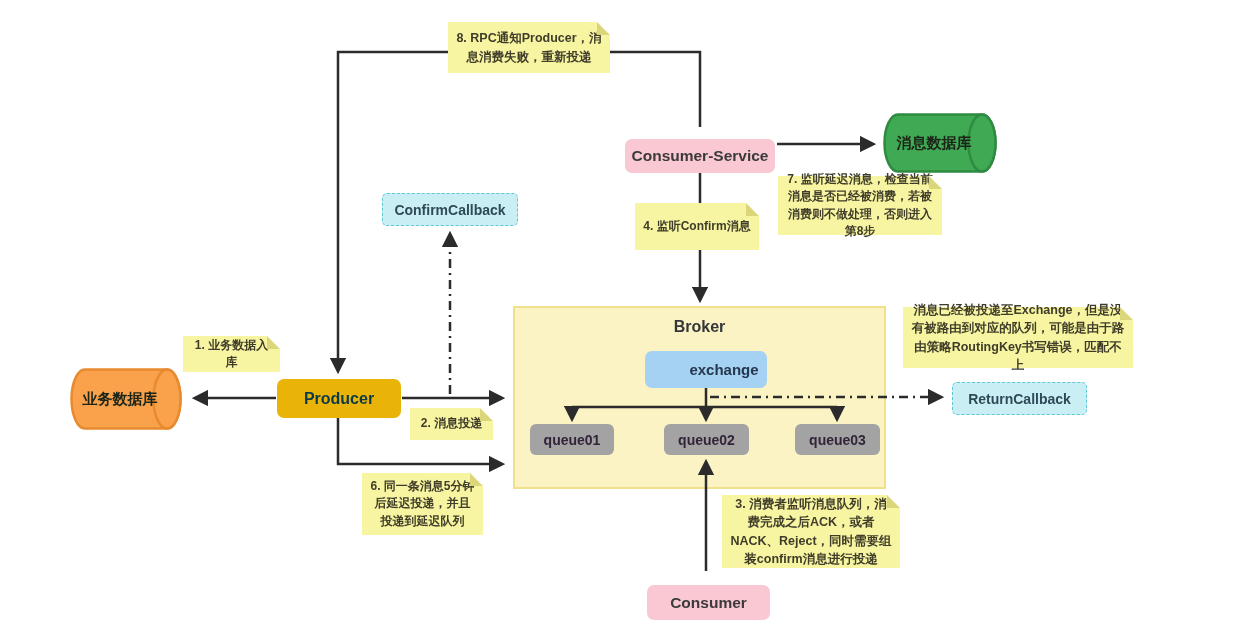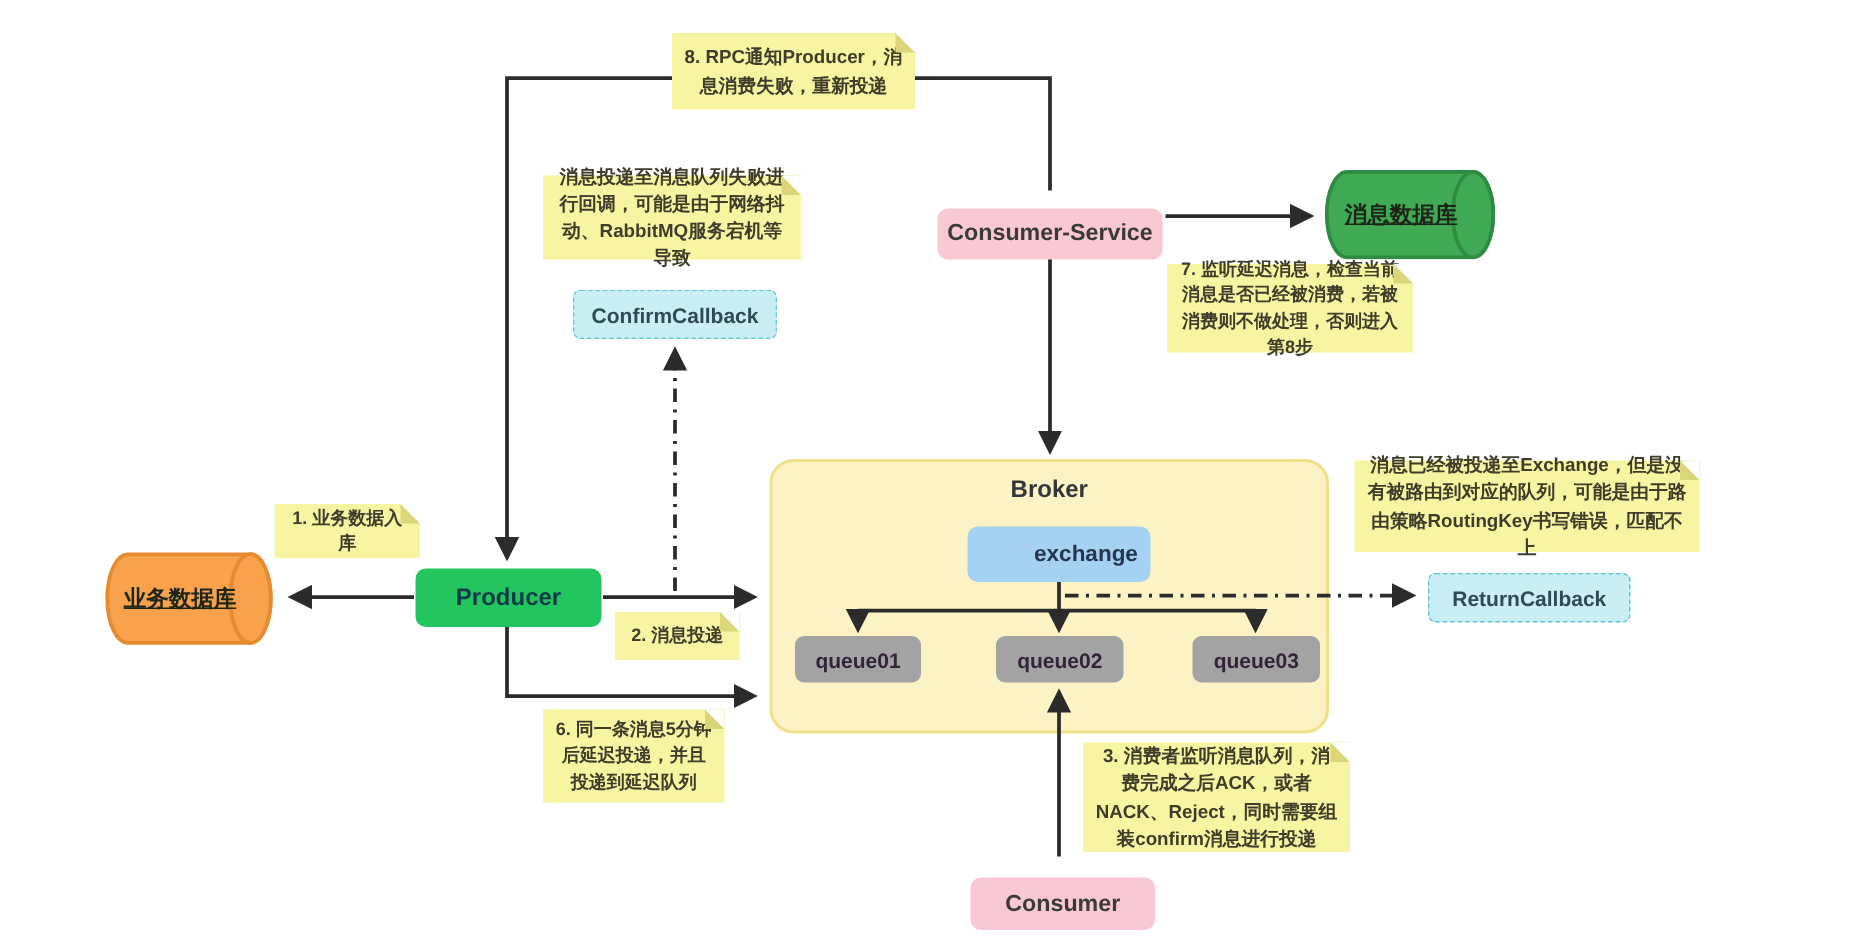--- a/index.html
+++ b/index.html
@@ -1,41 +1,41 @@
 <!DOCTYPE html>
 <html><head>
 <meta charset="utf-8">
 <style>
   html,body{margin:0;padding:0;background:#ffffff;}
   body{font-family:"Liberation Sans","DejaVu Sans",sans-serif;}
   #canvas{position:relative;width:1242px;height:632px;background:#ffffff;overflow:hidden;}
 
   
   .broker-panel{position:absolute;left:513px;top:306px;width:373px;height:183px;
-    background:#FBF3C4;border:2px solid #EFE089;border-radius:16px;box-sizing:border-box;z-index:1;}
+    background:#FBF3C4;border:2px solid #EFE089;border-radius:0;box-sizing:border-box;z-index:1;}
   .broker-title{position:absolute;left:0;top:10px;width:100%;text-align:center;
     font-size:16px;font-weight:600;color:#33363b;}
   #arrow-layer{position:absolute;left:0;top:0;width:1242px;height:632px;z-index:2;pointer-events:none;}
 
   
   .box{position:absolute;display:flex;align-items:center;justify-content:center;
     border-radius:7px;box-sizing:border-box;z-index:3;white-space:nowrap;}
-  .producer{background:#22c55e;color:#0A3B47;font-size:16px;font-weight:600;}
+  .producer{background:#eab308;color:#0A3B47;font-size:16px;font-weight:600;}
   .pinkbox{background:#F9C8D3;color:#3A3A3A;font-size:15.5px;font-weight:600;margin-top:12px;}
   .bluebox{background:#A5D1F2;color:#25374F;font-size:15px;font-weight:600;padding-left:36px;}
   .queuebox{background:#a3a3a3;color:#33243A;font-size:14px;font-weight:600;border-radius:6px;}
   .callback{background:#C9EEF4;border:1.6px dashed #5FC6D4;color:#2E4A57;
     font-size:14px;font-weight:600;border-radius:5px;}
 
   
   .cyl{position:absolute;z-index:3;}
   .cyl svg{position:absolute;left:0;top:0;}
   .cyl-label{position:absolute;left:0;top:0;width:100%;height:100%;display:flex;
     align-items:center;justify-content:center;padding-right:12px;box-sizing:border-box;
-    font-size:15px;font-weight:700;color:#1d2518;text-decoration:underline;}
+    font-size:15px;font-weight:700;color:#1d2518;}
 
   
   .note{position:absolute;background:#F8F5A2;color:#3F3D2A;font-weight:600;
     font-size:12.5px;line-height:1.45;text-align:center;display:flex;align-items:center;
     justify-content:center;padding:16px 8px;box-sizing:border-box;z-index:4;}
   .note::before{content:"";position:absolute;top:0;right:0;width:0;height:0;
     border-style:solid;border-width:0 13px 13px 0;
     border-color:#ffffff #ffffff #DCD67A #DCD67A;}
 
   
@@ -105,22 +105,22 @@
 
   <div class="box queuebox" style="left:530px;top:424px;width:84px;height:31px">queue01</div>
   <div class="box queuebox" style="left:664px;top:424px;width:85px;height:31px">queue02</div>
   <div class="box queuebox" style="left:795px;top:424px;width:85px;height:31px">queue03</div>
 
   <div class="box pinkbox" style="left:647px;top:573px;width:123px;height:35px">Consumer</div>
 
   <div class="note" style="left:448px;top:22px;width:162px;height:51px">8. RPC通知Producer，消息消费失败，重新投递</div>
 
 
-  <div class="note" style="left:362px;top:117px;width:172px;height:56px">消息投递至消息队列失败进行回调，可能是由于网络抖动、RabbitMQ服务宕机等导致</div>
 
+  <div class="note" style="left:635px;top:203px;width:124px;height:47px;font-size:12px">4. 监听Confirm消息</div>
 
   <div class="note" style="left:778px;top:176px;width:164px;height:59px;font-size:12px">7. 监听延迟消息，检查当前消息是否已经被消费，若被消费则不做处理，否则进入第8步</div>
 
   <div class="note" style="left:183px;top:336px;width:97px;height:36px;font-size:12px">1. 业务数据入库</div>
 
   <div class="note" style="left:410px;top:408px;width:83px;height:16px;font-size:12px">2. 消息投递</div>
 
   <div class="note" style="left:362px;top:473px;width:121px;height:62px;font-size:12px">6. 同一条消息5分钟后延迟投递，并且投递到延迟队列</div>
 
   <div class="note" style="left:903px;top:307px;width:230px;height:61px">消息已经被投递至Exchange，但是没有被路由到对应的队列，可能是由于路由策略RoutingKey书写错误，匹配不上</div>

